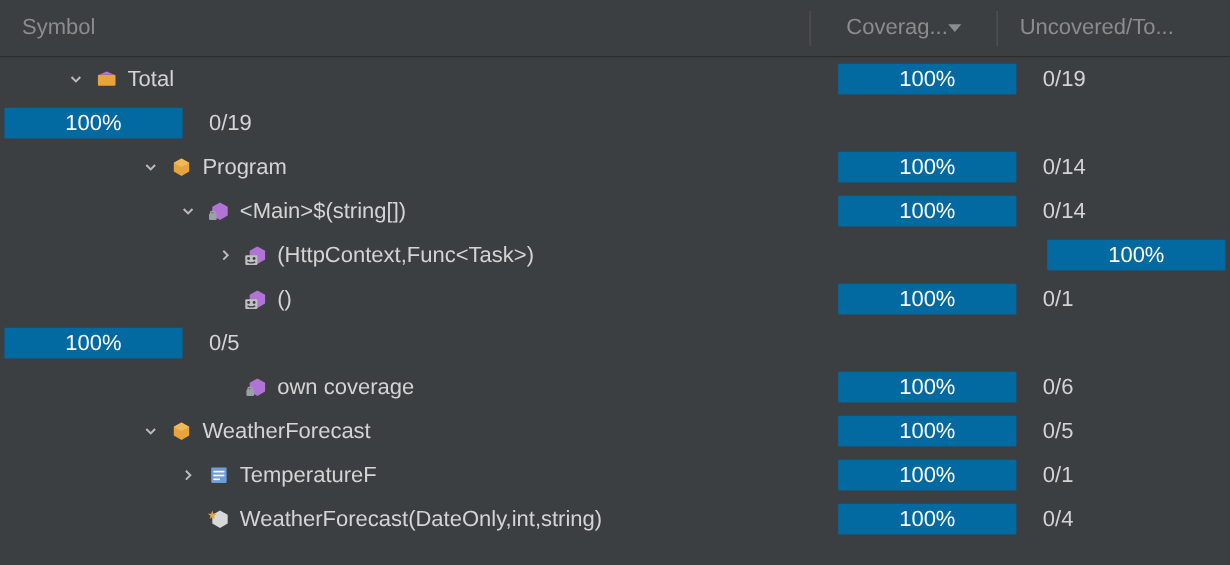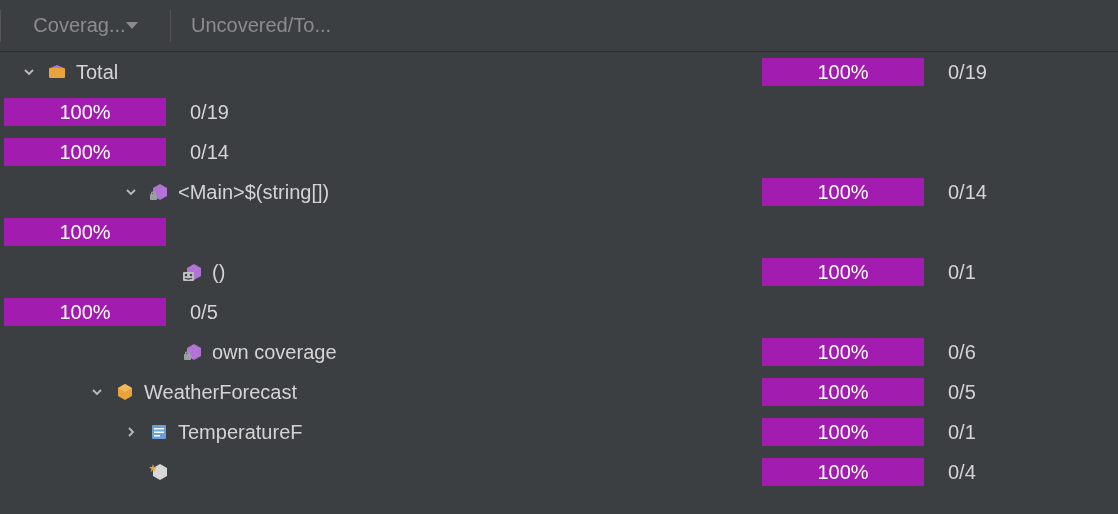--- a/index.html
+++ b/index.html
@@ -27,21 +27,21 @@
     width: 170px;
     display: flex;
     align-items: center;
     justify-content: center;
     border-left: 1px solid #555;
     height: 32px;
     color: #8c8c8c;
     gap: 0;
   }
   .header-uncovered {
-    width: 184px;
+    width: 212px;
     display: flex;
     align-items: center;
     padding-left: 20px;
     border-left: 1px solid #555;
     height: 32px;
     color: #8c8c8c;
   }
   .sort-arrow {
     width: 0; height: 0;
     border-left: 6px solid transparent;
@@ -53,30 +53,31 @@
     display: flex;
     height: 40px;
     align-items: center;
   }
   .row-symbol {
     flex: 1;
     display: flex;
     align-items: center;
     gap: 8px;
     white-space: nowrap;
+    margin-left: 40px;
   }
   .row-coverage {
     width: 170px;
     display: flex;
     align-items: center;
     justify-content: center;
     padding: 0 4px;
   }
   .coverage-bar {
-    background: #a21caf;
+    background: #0369a1;
     color: #fff;
     width: 166px;
     height: 28px;
     display: flex;
     align-items: center;
     justify-content: center;
     font-weight: 400;
     border-radius: 1px;
   }
   .row-uncovered {
@@ -92,20 +93,21 @@
     justify-content: center;
   }
   .spacer { display:inline-block; }
   .label { color: #d4d4d4; }
   .icon { width: 22px; height: 22px; display:flex; align-items:center; justify-content:center; }
 </style>
 </head>
 <body>
 
 <div class="header">
+  <div class="header-symbol">Symbol</div>
   <div class="header-coverage">
     <span>Coverag...</span>
     <span class="sort-arrow"></span>
   </div>
   <div class="header-uncovered">Uncovered/To...</div>
 </div>
 
 <div class="rows" id="rows">
     <div class="row">
       <div class="row-symbol">
@@ -128,20 +130,35 @@
       </div>
       <div class="row-uncovered">0/19</div>
     </div>
     <div class="row">
       <div class="row-coverage">
         <div class="coverage-bar">100%</div>
       </div>
       <div class="row-uncovered">0/19</div>
     </div>
     <div class="row">
+      <div class="row-symbol">
+        <span class="spacer" style="width: 80px;"></span>
+        <span class="chevron">
+          <svg width="12" height="12" viewBox="0 0 12 12">
+            <path d="M2 4 L6 8 L10 4" stroke="#bbbbbb" stroke-width="1.8" fill="none"></path>
+          </svg>
+        </span>
+        <span class="icon">
+          <svg width="20" height="20" viewBox="0 0 20 20">
+            <path d="M10 2 L17 6 L17 14 L10 18 L3 14 L3 6 Z" fill="#e8a33d"></path>
+            <path d="M10 2 L17 6 L10 10 L3 6 Z" fill="#f0b85a"></path>
+          </svg>
+        </span>
+        <span class="label">Program</span>
+      </div>
       <div class="row-coverage">
         <div class="coverage-bar">100%</div>
       </div>
       <div class="row-uncovered">0/14</div>
     </div>
     <div class="row">
       <div class="row-symbol">
         <span class="spacer" style="width: 114px;"></span>
         <span class="chevron">
           <svg width="12" height="12" viewBox="0 0 12 12">
@@ -156,37 +173,55 @@
           </svg>
         </span>
         <span class="label">&lt;Main&gt;$(string[])</span>
       </div>
       <div class="row-coverage">
         <div class="coverage-bar">100%</div>
       </div>
       <div class="row-uncovered">0/14</div>
     </div>
     <div class="row">
-      <div class="row-coverage">
-        <div class="coverage-bar">100%</div>
-      </div>
-    </div>
-    <div class="row">
       <div class="row-symbol">
         <span class="spacer" style="width: 148px;"></span>
-        <span class="chevron"></span>
+        <span class="chevron">
+          <svg width="12" height="12" viewBox="0 0 12 12">
+            <path d="M4 2 L8 6 L4 10" stroke="#bbbbbb" stroke-width="1.8" fill="none"></path>
+          </svg>
+        </span>
         <span class="icon">
           <svg width="22" height="22" viewBox="0 0 22 22">
             <path d="M12 3 L19 7 L19 15 L12 19 L5 15 L5 7 Z" fill="#b174d6"></path>
             <rect x="1" y="11" width="11" height="9" rx="1" fill="#c0c0c0"></rect>
             <circle cx="4" cy="14" r="1.3" fill="#3c3f41"></circle>
             <circle cx="9" cy="14" r="1.3" fill="#3c3f41"></circle>
             <path d="M3 17 Q6.5 19 10 17" stroke="#3c3f41" stroke-width="1.3" fill="none"></path>
           </svg>
         </span>
+        <span class="label">(HttpContext,Func&lt;Task&gt;)</span>
+      </div>
+      <div class="row-coverage">
+        <div class="coverage-bar">100%</div>
+      </div>
+    </div>
+    <div class="row">
+      <div class="row-symbol">
+        <span class="spacer" style="width: 148px;"></span>
+        <span class="chevron"></span>
+        <span class="icon">
+          <svg width="22" height="22" viewBox="0 0 22 22">
+            <path d="M12 3 L19 7 L19 15 L12 19 L5 15 L5 7 Z" fill="#b174d6"></path>
+            <rect x="1" y="11" width="11" height="9" rx="1" fill="#c0c0c0"></rect>
+            <circle cx="4" cy="14" r="1.3" fill="#3c3f41"></circle>
+            <circle cx="9" cy="14" r="1.3" fill="#3c3f41"></circle>
+            <path d="M3 17 Q6.5 19 10 17" stroke="#3c3f41" stroke-width="1.3" fill="none"></path>
+          </svg>
+        </span>
         <span class="label">()</span>
       </div>
       <div class="row-coverage">
         <div class="coverage-bar">100%</div>
       </div>
       <div class="row-uncovered">0/1</div>
     </div>
     <div class="row">
       <div class="row-coverage">
         <div class="coverage-bar">100%</div>
@@ -258,19 +293,20 @@
     <div class="row">
       <div class="row-symbol">
         <span class="spacer" style="width: 114px;"></span>
         <span class="chevron"></span>
         <span class="icon">
           <svg width="22" height="22" viewBox="0 0 22 22">
             <path d="M12 3 L19 7 L19 15 L12 19 L5 15 L5 7 Z" fill="#d8d8d8"></path>
             <path d="M5 3 L6 6 L9 6 L6.5 8 L7.5 11 L5 9 L2.5 11 L3.5 8 L1 6 L4 6 Z" fill="#e8a33d"></path>
           </svg>
         </span>
+        <span class="label">WeatherForecast(DateOnly,int,string)</span>
       </div>
       <div class="row-coverage">
         <div class="coverage-bar">100%</div>
       </div>
       <div class="row-uncovered">0/4</div>
     </div>
   </div>
 
 </body></html>

